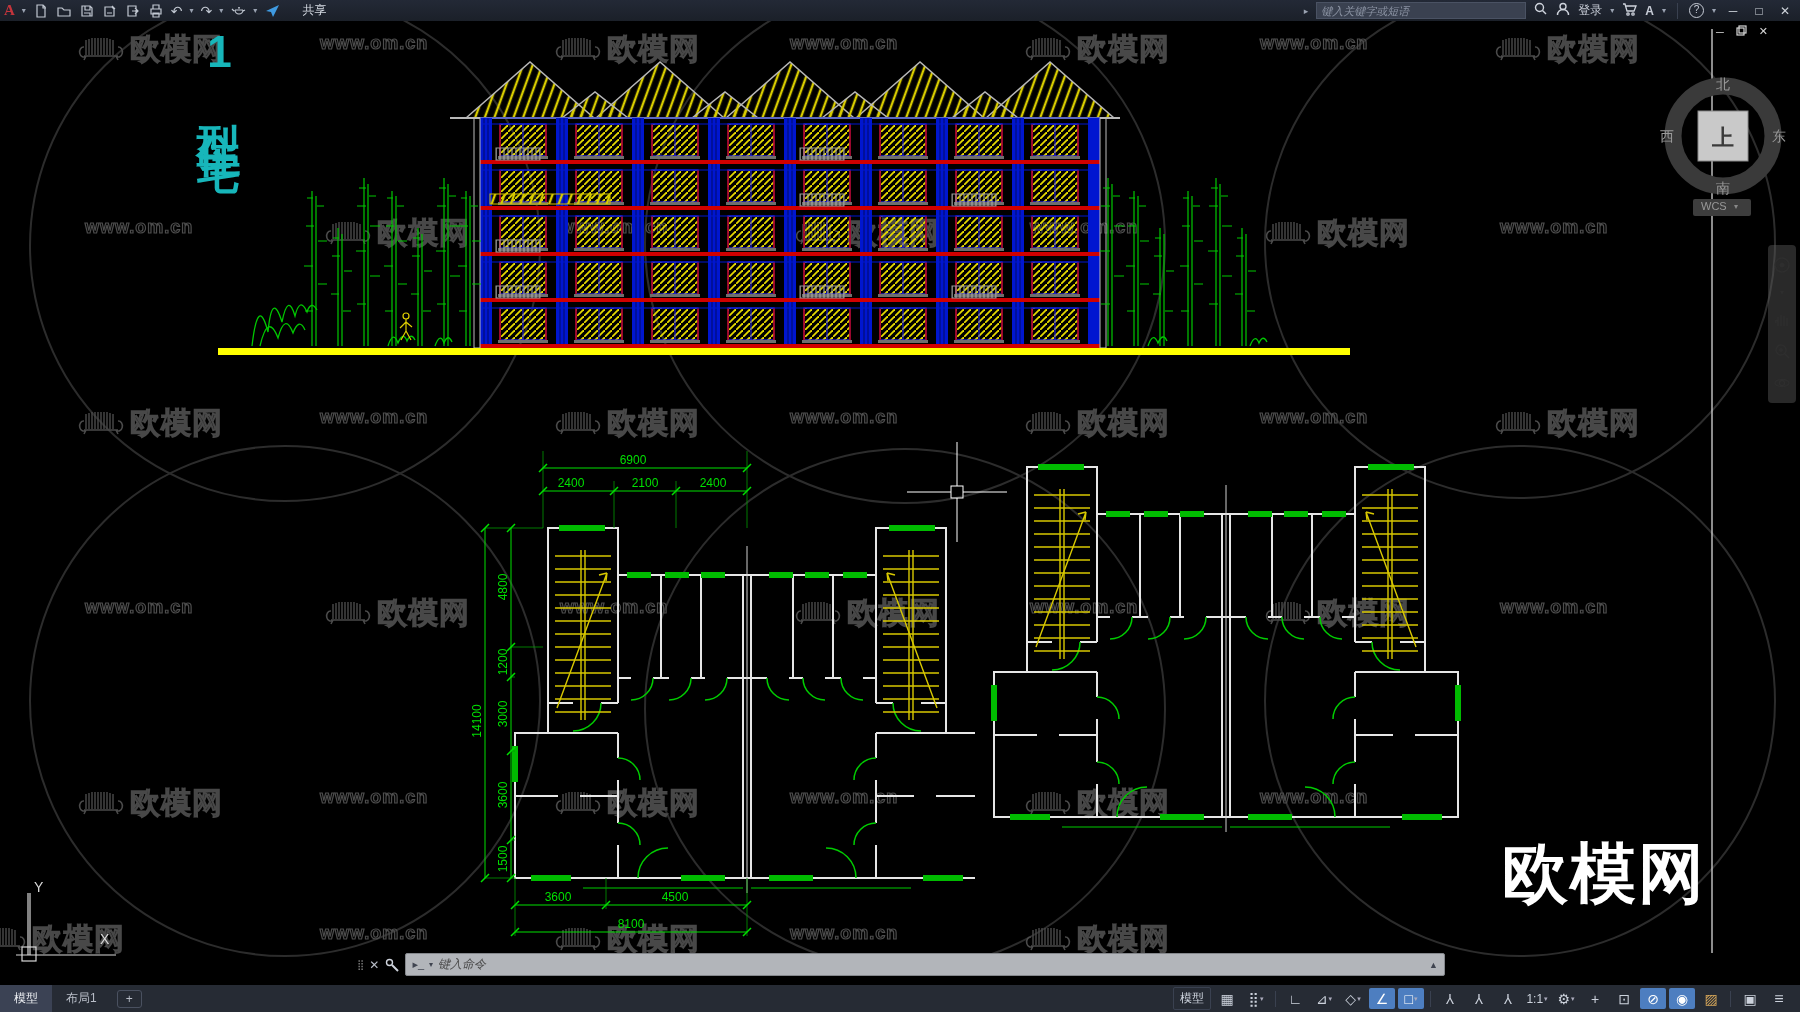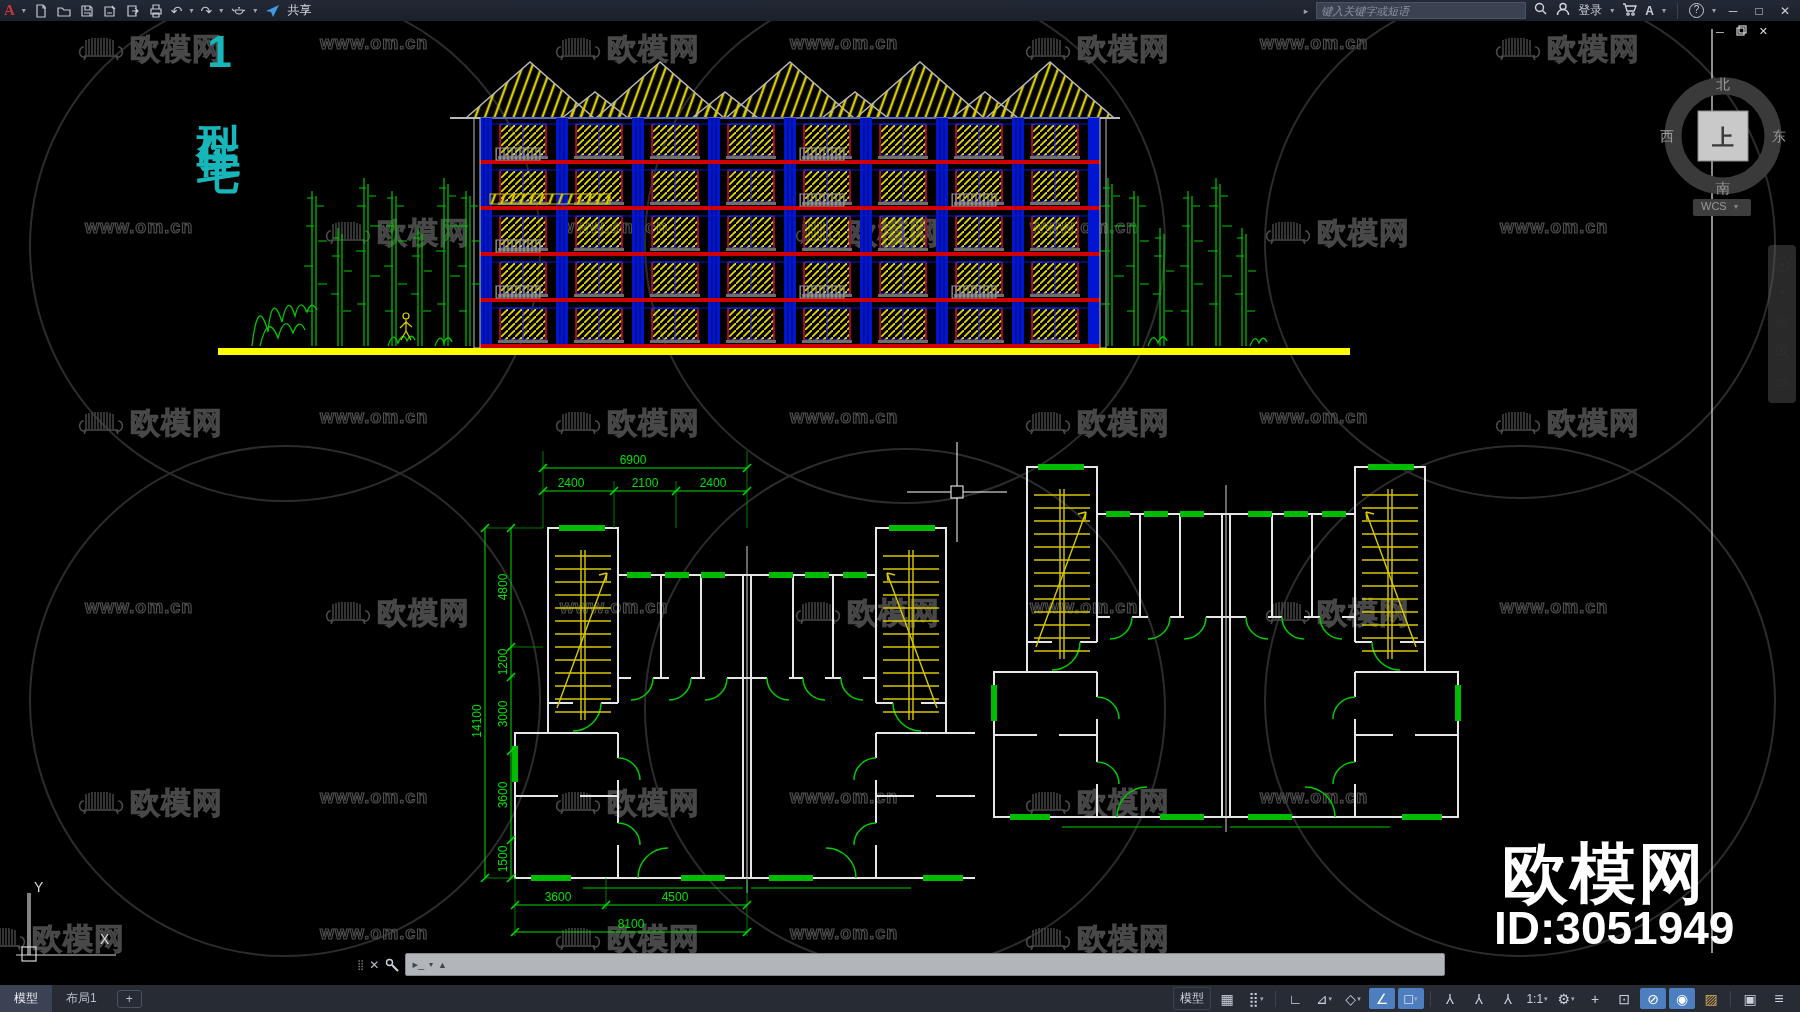--- a/index.html
+++ b/index.html
@@ -12,21 +12,21 @@
   .caret{font-size:8px;color:#9aa2b1;}
   .qat-ic{display:inline-flex;width:16px;height:15px;align-items:center;justify-content:center;}
   .qat-ic svg{stroke:#c2c8d2;fill:none;stroke-width:1.2;}
   .tb-title{position:absolute;left:0;right:0;text-align:center;color:#cfd4dc;font-size:12.5px;pointer-events:none;}
   .tb-right{margin-left:auto;display:flex;align-items:center;gap:8px;padding-right:6px;z-index:2;}
   .searchbox{width:200px;height:15px;background:#3a4150;border:1px solid #4a5263;color:#d0d5de;font-size:11px;font-style:italic;padding:0 4px;}
   .searchbox::placeholder{color:#8b93a3;}
   .helpcirc{display:inline-block;width:13px;height:13px;border:1px solid #c7ccd6;border-radius:50%;text-align:center;line-height:12px;font-size:10px;}
   .winbtn{font-size:12px;color:#ced3da;width:18px;text-align:center;}
   .undoredo{font-size:14px;color:#c2c8d2;}
-  .share-lbl{color:#d6dbe3;}
+  .share-lbl{color:#d6dbe3;margin-left:15px;}
   
   .canvas{position:absolute;left:0;top:21px;width:1800px;height:964px;background:#000;overflow:hidden;}
   .wm{position:absolute;display:flex;align-items:center;gap:6px;color:transparent;-webkit-text-stroke:1.1px #484848;font-weight:bold;font-size:30px;letter-spacing:1px;white-space:nowrap;}
   .wm.url{font-size:18px;-webkit-text-stroke:1.2px #4d4d4d;}
   .wm svg{stroke:#4a4a4a;fill:none;}
   .vtitle{position:absolute;left:196px;top:6px;writing-mode:vertical-lr;text-orientation:upright;color:#17b6ba;font-size:44px;font-weight:bold;letter-spacing:12px;line-height:46px;}
   .brandbig{position:absolute;left:1502px;top:808px;color:#fff;font-size:66px;font-weight:bold;letter-spacing:2px;}
   .brandid{position:absolute;left:1494px;top:880px;color:#fff;font-size:46px;font-weight:bold;}
   .docwin{position:absolute;left:1716px;top:4px;display:flex;gap:12px;align-items:center;color:#d8d8d8;font-size:11px;}
   
@@ -561,35 +561,35 @@
     <svg width="130" height="90">
       <path d="M20,14V76 M22,14V76 M8,76H108" stroke="#d8d8d8" stroke-width="1.2" fill="none"></path>
       <rect x="14" y="68" width="14" height="14" fill="none" stroke="#d8d8d8" stroke-width="1.2"></rect>
     </svg>
     <span class="abs" style="left:26px;top:0px;color:#d8d8d8;font-size:14px">Y</span>
     <span class="abs" style="left:92px;top:52px;color:#d8d8d8;font-size:14px">X</span>
   </div>
 
   
   <div class="brandbig">欧模网</div>
-  <div class="brandid">ID:3051949</div>
 
   
   <div class="cmdbar">
     <div class="cmd-grip">
       <span class="dots">⣿</span>
       <span>✕</span>
       <svg width="14" height="14">
           <circle cx="4.5" cy="4.5" r="3" fill="none" stroke="#cfd4dd" stroke-width="1.4"></circle>
           <path d="M7,7l6,6" stroke="#cfd4dd" stroke-width="2"></path>
         </svg>
     </div>
     <div class="cmd-input">
       <span class="cmd-ic">▸_</span>
       <span class="cmd-ic" style="font-size:8px">▾</span>
+      <span class="cmd-ph">键入命令</span>
       <span class="cmd-ic" style="font-size:9px">▲</span>
     </div>
   </div>
 </div>
 
 <div class="statusbar">
   <div class="tabs">
     <span class="tab active">模型</span>
     <span class="tab">布局1</span>
     <span class="tab add">+</span>

